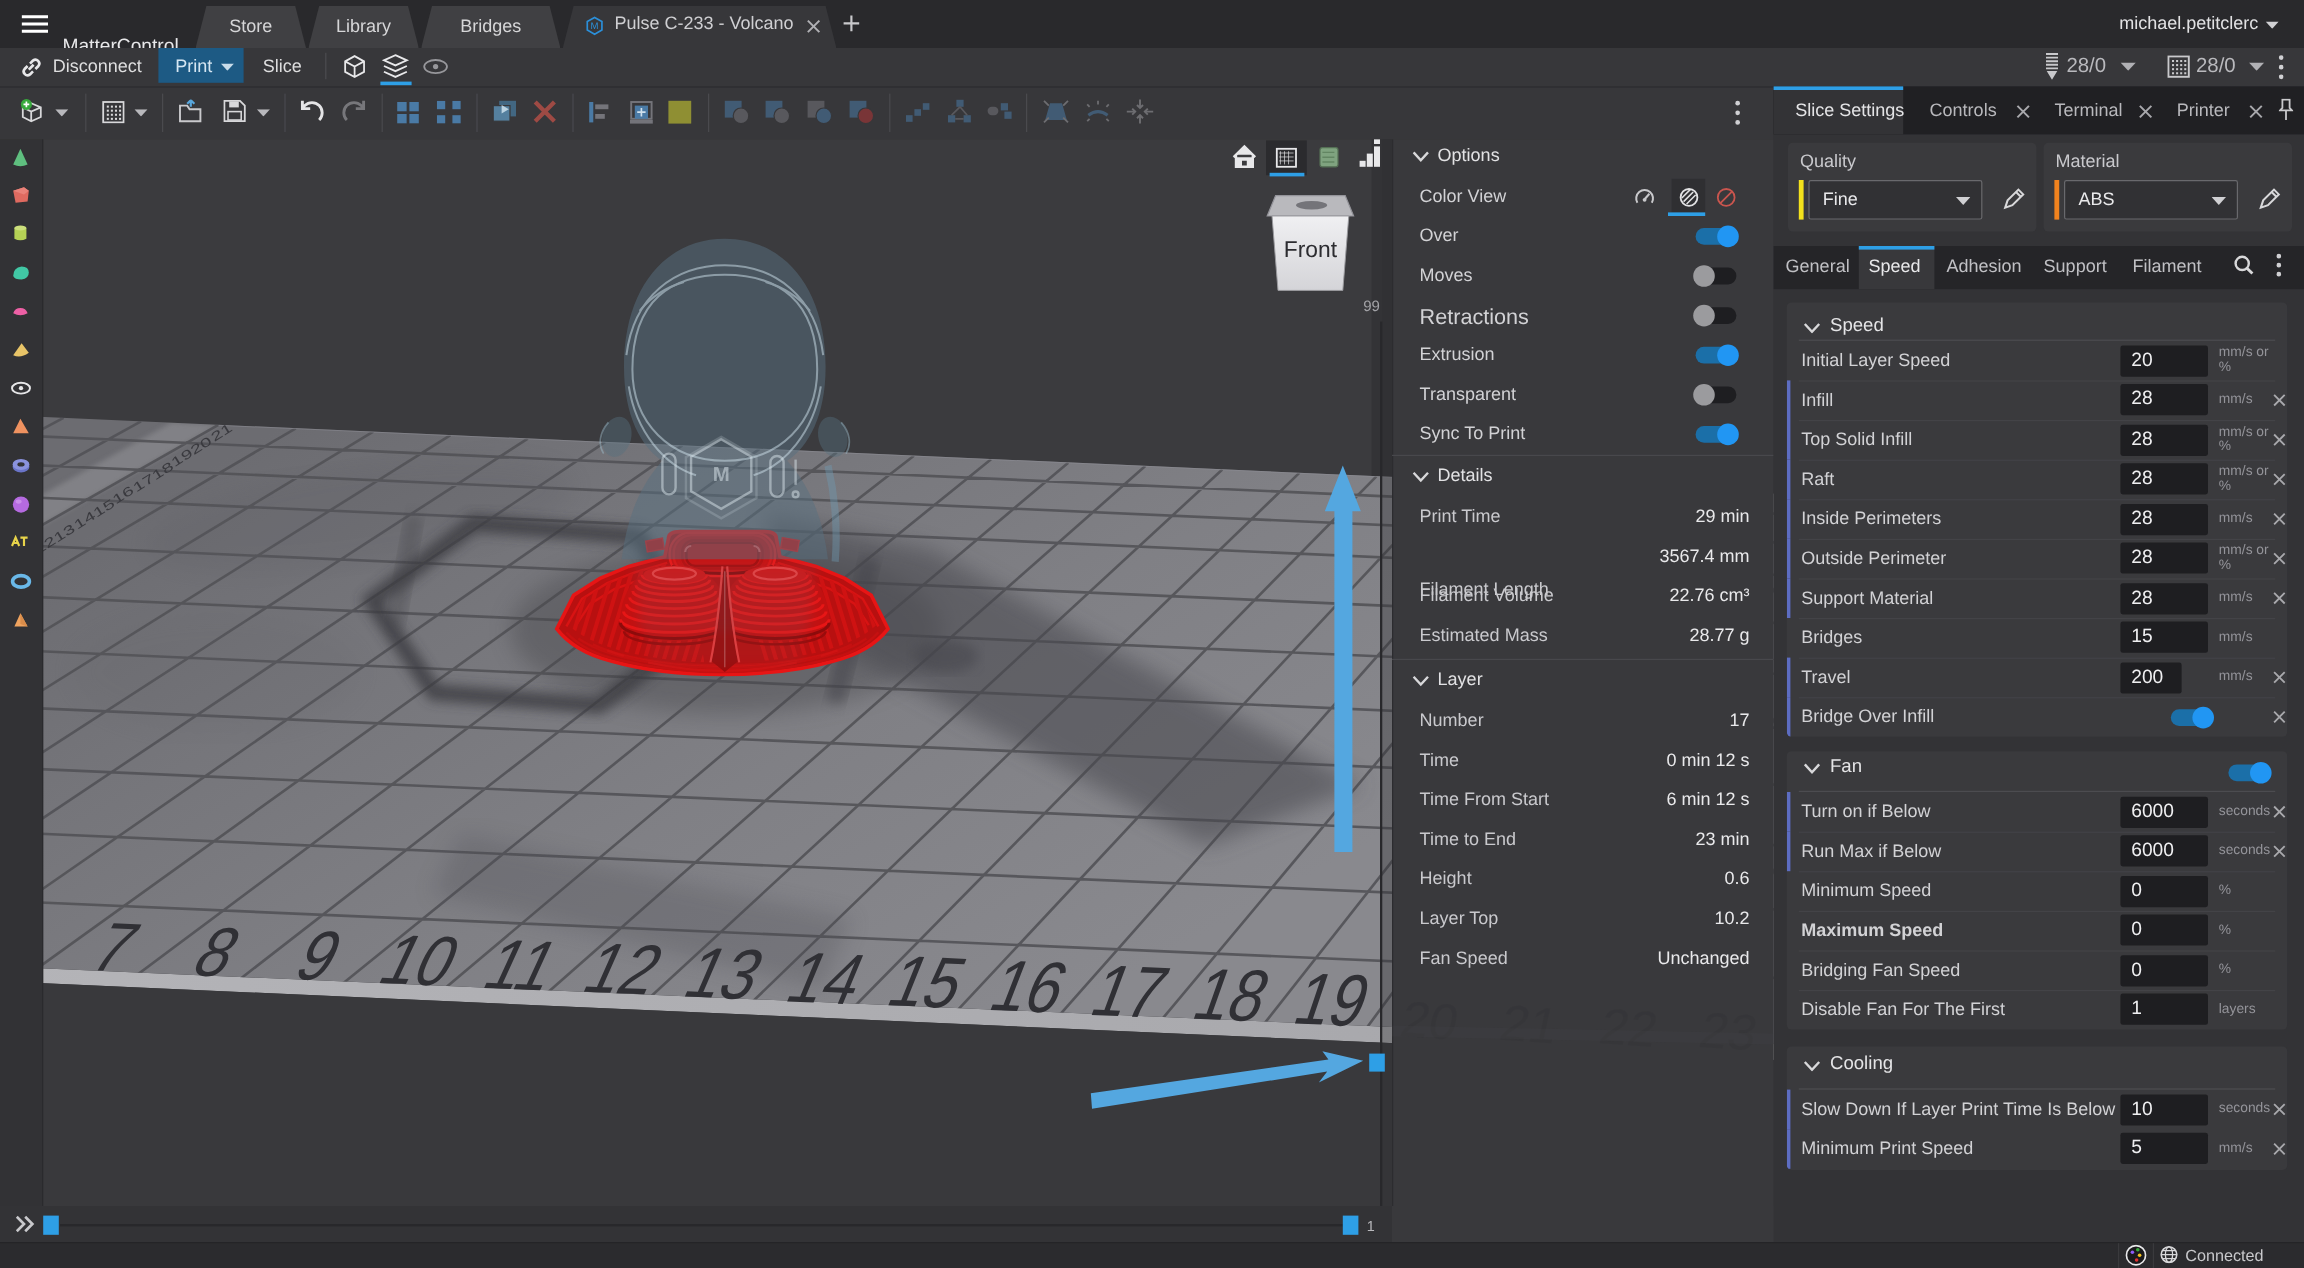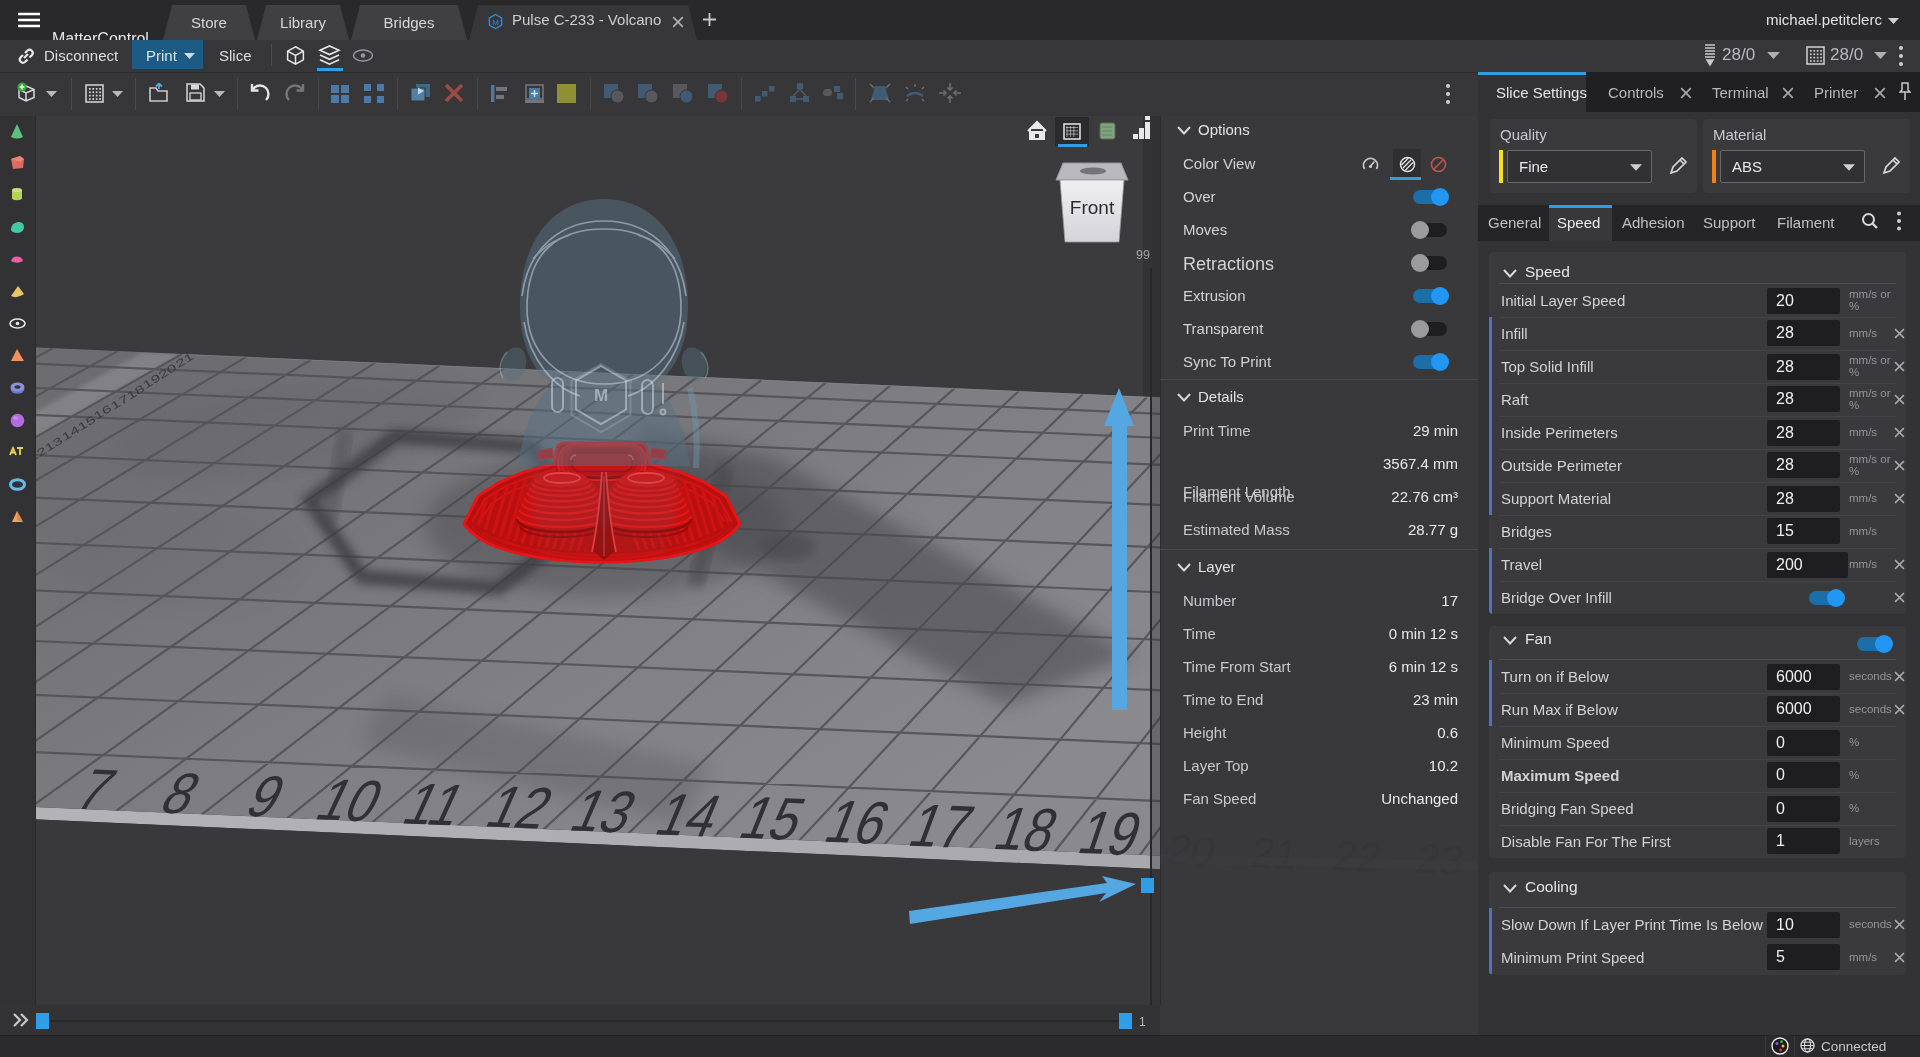--- a/index.html
+++ b/index.html
@@ -699,21 +699,21 @@
     <svg style="position:absolute;left:405px;top:240.5px" width="11" height="11" viewBox="0 0 10 10">
       <path d="M1,1 L9,9 M9,1 L1,9" stroke="#a8a8ac" stroke-width="1.4"></path>
     </svg>
     <div style="position:absolute;left:10px;top:263px;width:397px;height:1px;background:#434347"></div>
     <div style="position:absolute;left:12px;top:270.5px;font-size:15px;color:#d2d2d5;font-weight:normal;white-space:nowrap;">Bridges</div>
     <div style="position:absolute;left:278px;top:266px;width:73px;height:26px;background:#1e1e21;border-radius:2px;color:#efeff1;font-size:16px;line-height:26px;padding-left:9px;box-sizing:border-box">15</div>
     <div style="position:absolute;left:360px;top:272.5px;font-size:11.5px;color:#94949a;font-weight:normal;white-space:nowrap;">mm/s</div>
     <div style="position:absolute;left:10px;top:296px;width:397px;height:1px;background:#434347"></div>
     <div style="position:absolute;left:0px;top:296px;width:3px;height:33px;background:#5d6dc2"></div>
     <div style="position:absolute;left:12px;top:303.5px;font-size:15px;color:#d2d2d5;font-weight:normal;white-space:nowrap;">Travel</div>
-    <div style="position:absolute;left:278px;top:300px;width:81px;height:26px;background:#1e1e21;border-radius:2px;color:#efeff1;font-size:16px;line-height:26px;padding-left:9px;box-sizing:border-box">200</div>
+    <div style="position:absolute;left:278px;top:300px;width:51px;height:26px;background:#1e1e21;border-radius:2px;color:#efeff1;font-size:16px;line-height:26px;padding-left:9px;box-sizing:border-box">200</div>
     <div style="position:absolute;left:360px;top:305.5px;font-size:11.5px;color:#94949a;font-weight:normal;white-space:nowrap;">mm/s</div>
     <svg style="position:absolute;left:405px;top:306.5px" width="11" height="11" viewBox="0 0 10 10">
       <path d="M1,1 L9,9 M9,1 L1,9" stroke="#a8a8ac" stroke-width="1.4"></path>
     </svg>
     <div style="position:absolute;left:10px;top:329px;width:397px;height:1px;background:#434347"></div>
     <div style="position:absolute;left:0px;top:329px;width:3px;height:33px;background:#5d6dc2"></div>
     <div style="position:absolute;left:12px;top:336.5px;font-size:15px;color:#d2d2d5;font-weight:normal;white-space:nowrap;">Bridge Over Infill</div>
     <svg style="position:absolute;left:405px;top:339.5px" width="11" height="11" viewBox="0 0 10 10">
       <path d="M1,1 L9,9 M9,1 L1,9" stroke="#a8a8ac" stroke-width="1.4"></path>
     </svg>

